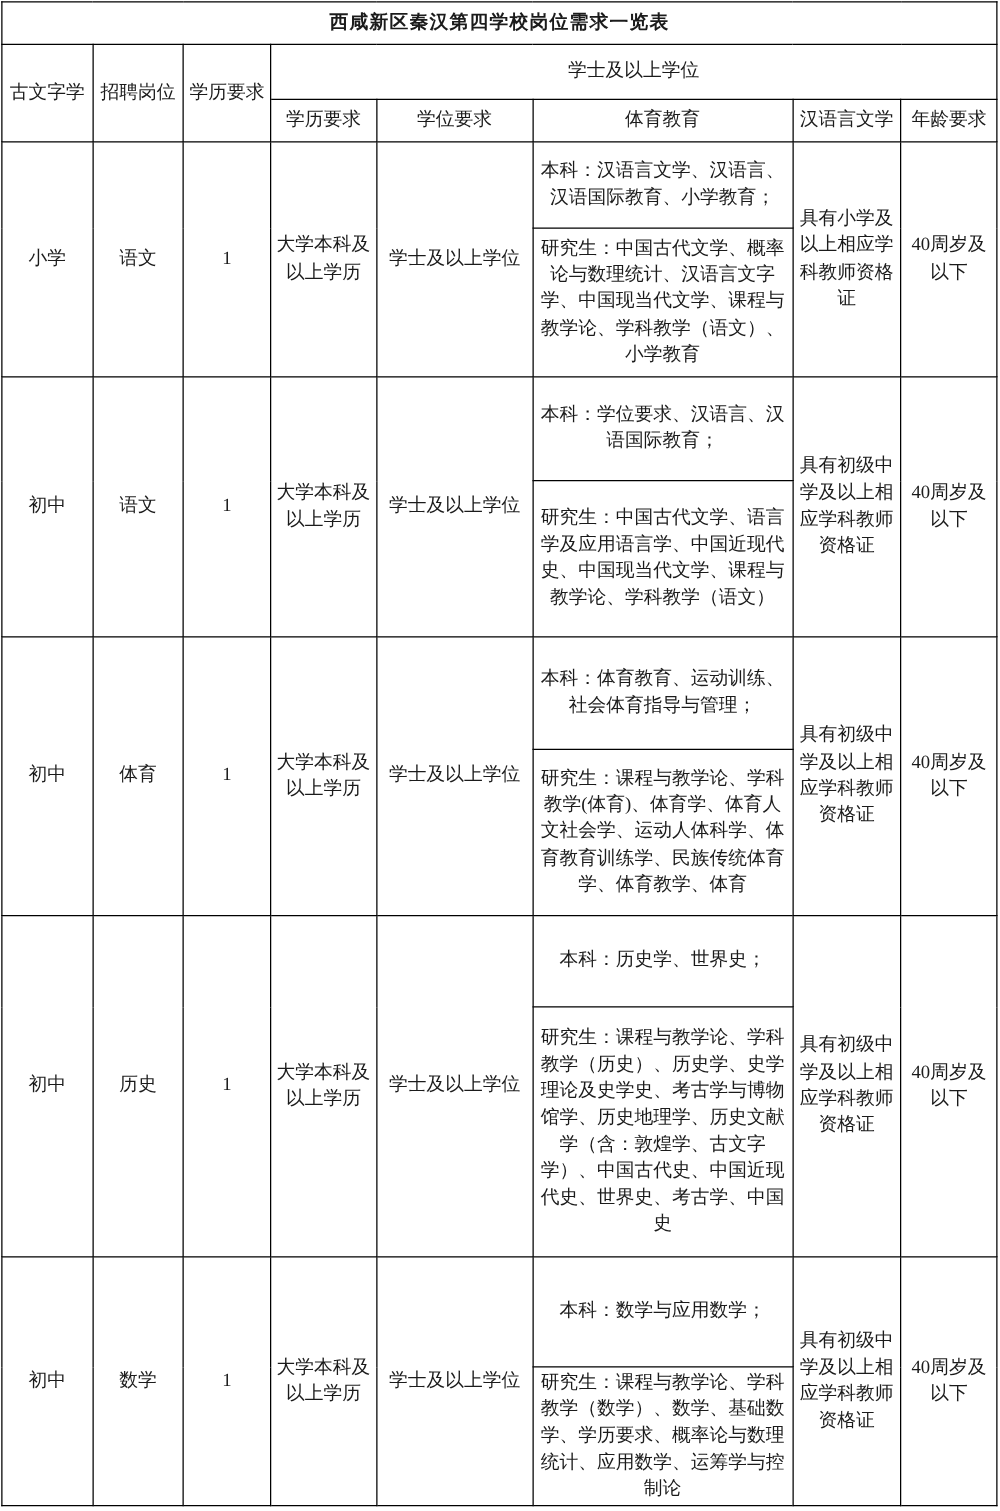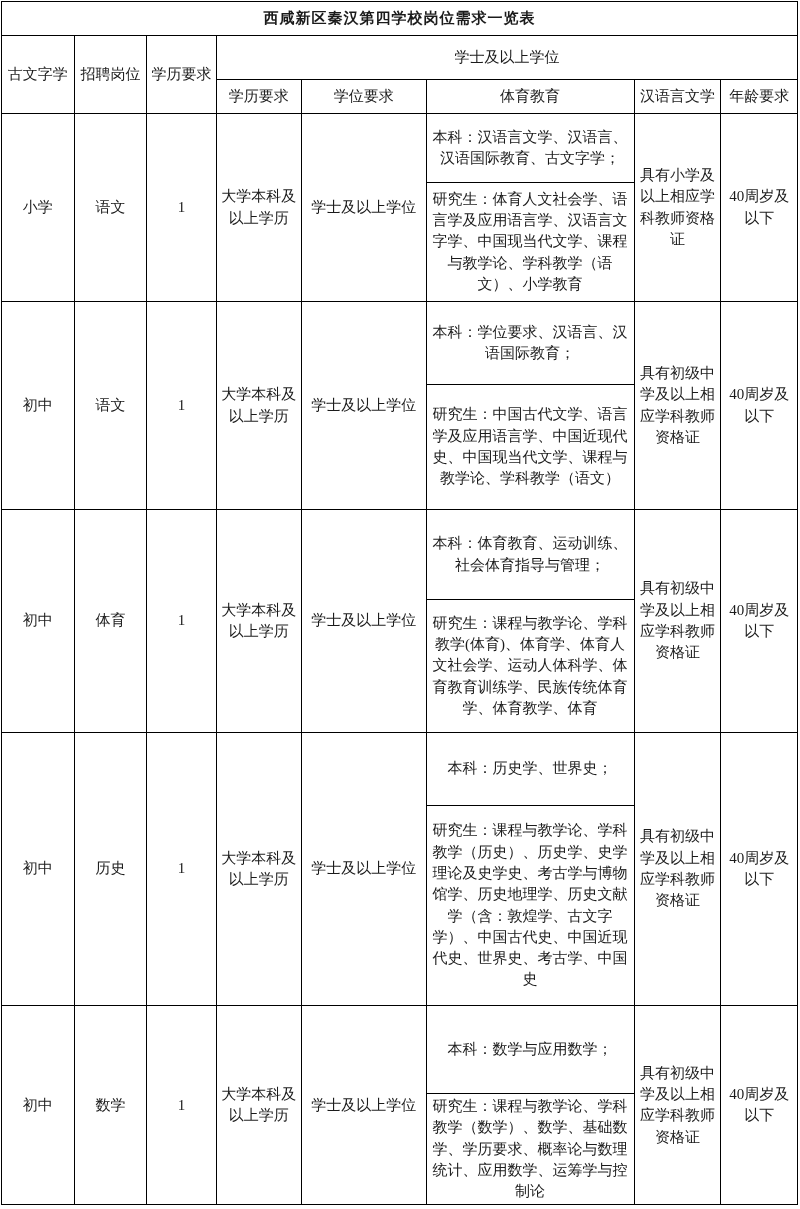--- a/index.html
+++ b/index.html
@@ -72,26 +72,26 @@
     <td>汉语言文学</td>
     <td>年龄要求</td>
   </tr>
 
   <tr style="height:69px">
     <td rowspan="2">小学</td>
     <td rowspan="2">语文</td>
     <td rowspan="2">1</td>
     <td rowspan="2">大学本科及以上学历</td>
     <td rowspan="2">学士及以上学位</td>
-    <td class="major">本科：汉语言文学、汉语言、汉语国际教育、古文字学；</td>
+    <td class="major">本科：汉语言文学、汉语言、汉语国际教育、小学教育；</td>
     <td rowspan="2">具有小学及以上相应学科教师资格证</td>
     <td rowspan="2">40周岁及以下</td>
   </tr>
   <tr style="height:119px">
-    <td class="major">研究生：体育人文社会学、语言学及应用语言学、汉语言文字学、中国现当代文学、课程与教学论、学科教学（语文）、小学教育</td>
+    <td class="major">研究生：中国古代文学、概率论与数理统计、汉语言文字学、中国现当代文学、课程与教学论、学科教学（语文）、小学教育</td>
   </tr>
 
   <tr style="height:83px">
     <td rowspan="2">初中</td>
     <td rowspan="2">语文</td>
     <td rowspan="2">1</td>
     <td rowspan="2">大学本科及以上学历</td>
     <td rowspan="2">学士及以上学位</td>
     <td class="major">本科：学位要求、汉语言、汉语国际教育；</td>
     <td rowspan="2">具有初级中学及以上相应学科教师资格证</td>

